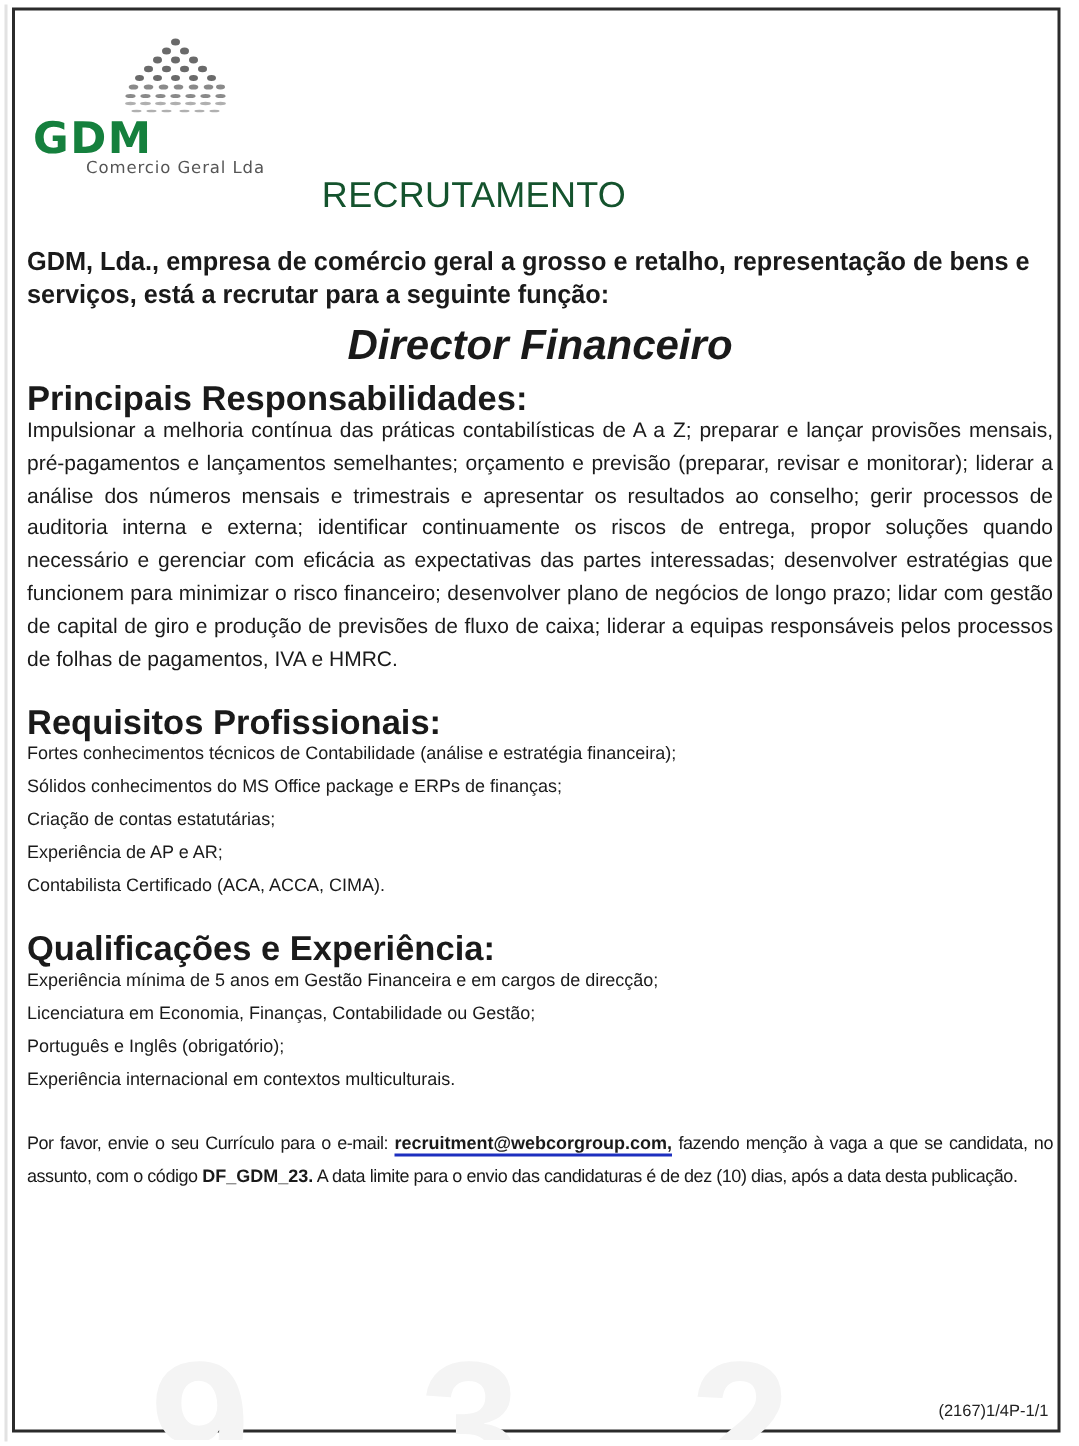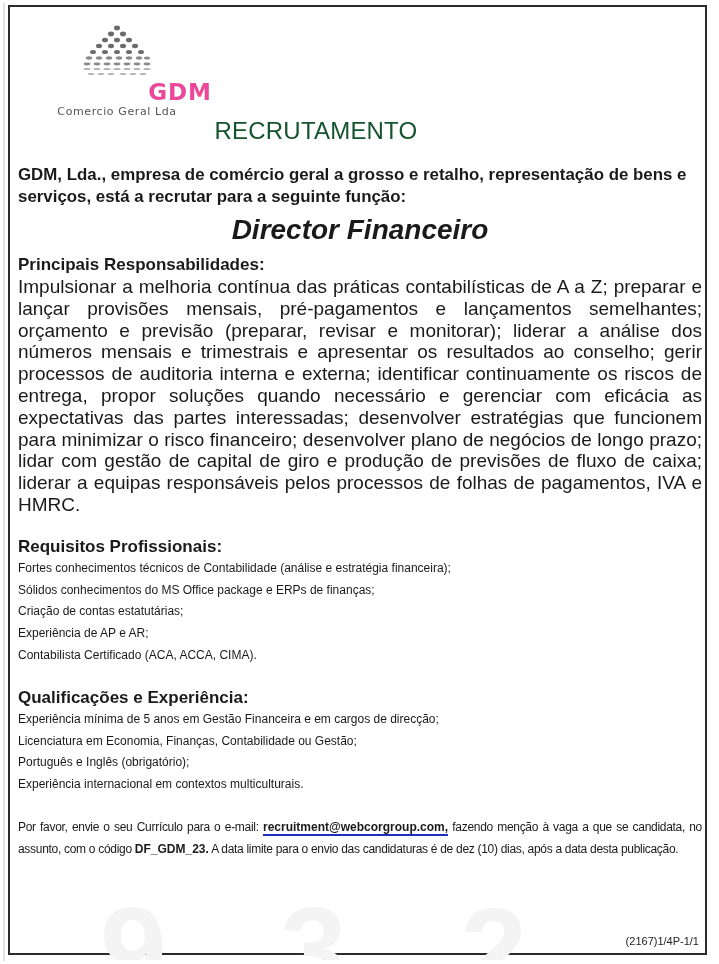--- a/index.html
+++ b/index.html
@@ -58,25 +58,25 @@
       left: 55px;
       top: 2px;
       width: 80px;
       height: 60px;
     }
     .logo-text {
       position: absolute;
       left: 0;
       top: 57px;
       width: 190px;
-      text-align: right;
+      text-align: left;
       font-family: "DejaVu Sans", sans-serif;
       font-weight: bold;
-      font-size: 23px;
-      color: #ec4899;
+      font-size: 29px;
+      color: #15803d;
       letter-spacing: 1px;
       line-height: 26px;
     }
     .logo-sub {
       position: absolute;
       left: 0;
       top: 83px;
       width: 190px;
       text-align: center;
       font-family: "DejaVu Sans", sans-serif;
@@ -117,25 +117,25 @@
       font-size: 28px;
       line-height: 36px;
       margin-top: 5px;
       margin-left: 0;
     }
     .section {
       margin-top: 0;
     }
     .section-head {
       font-weight: bold;
-      font-size: 17px;
+      font-size: 23px;
       line-height: 22px;
     }
     .para {
-      font-size: 19px;
+      font-size: 14px;
       line-height: 21.8px;
       text-align: justify;
       text-align-last: left;
     }
     .list-line {
       font-size: 12px;
       line-height: 21.8px;
       white-space: nowrap;
     }
     .list-line.wrap {

